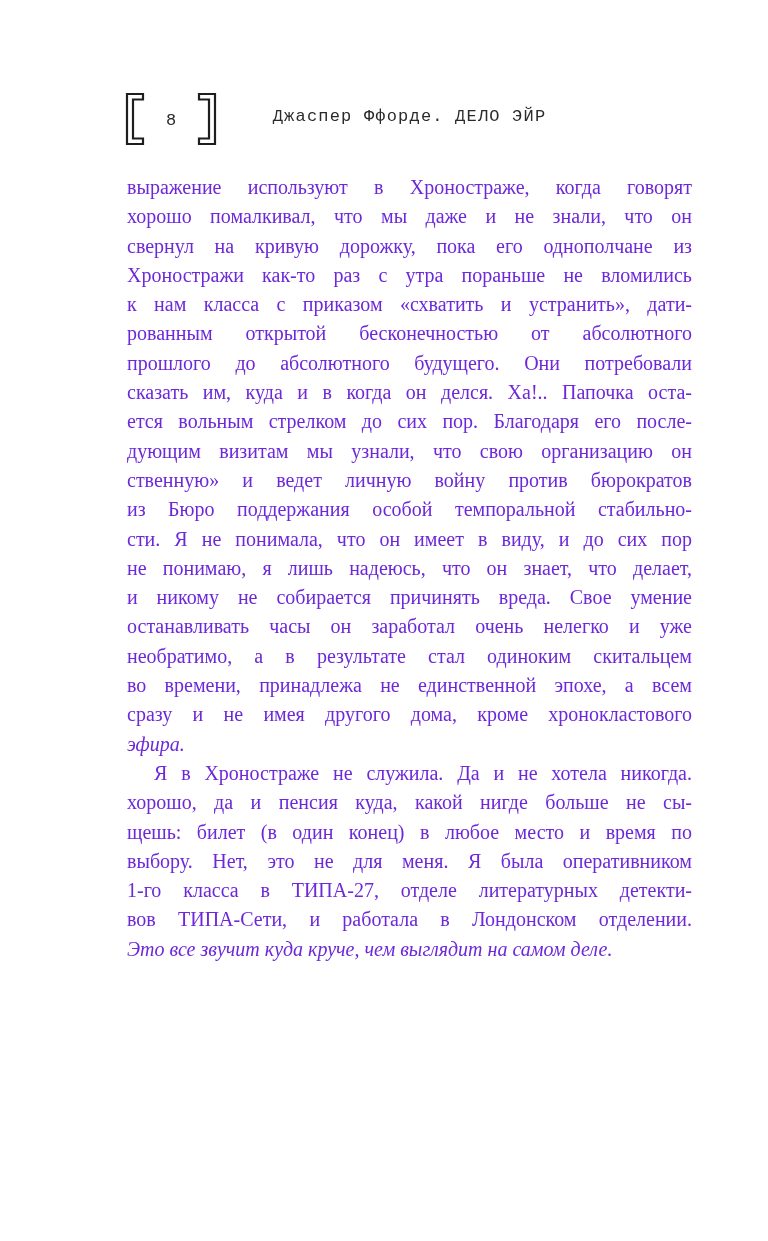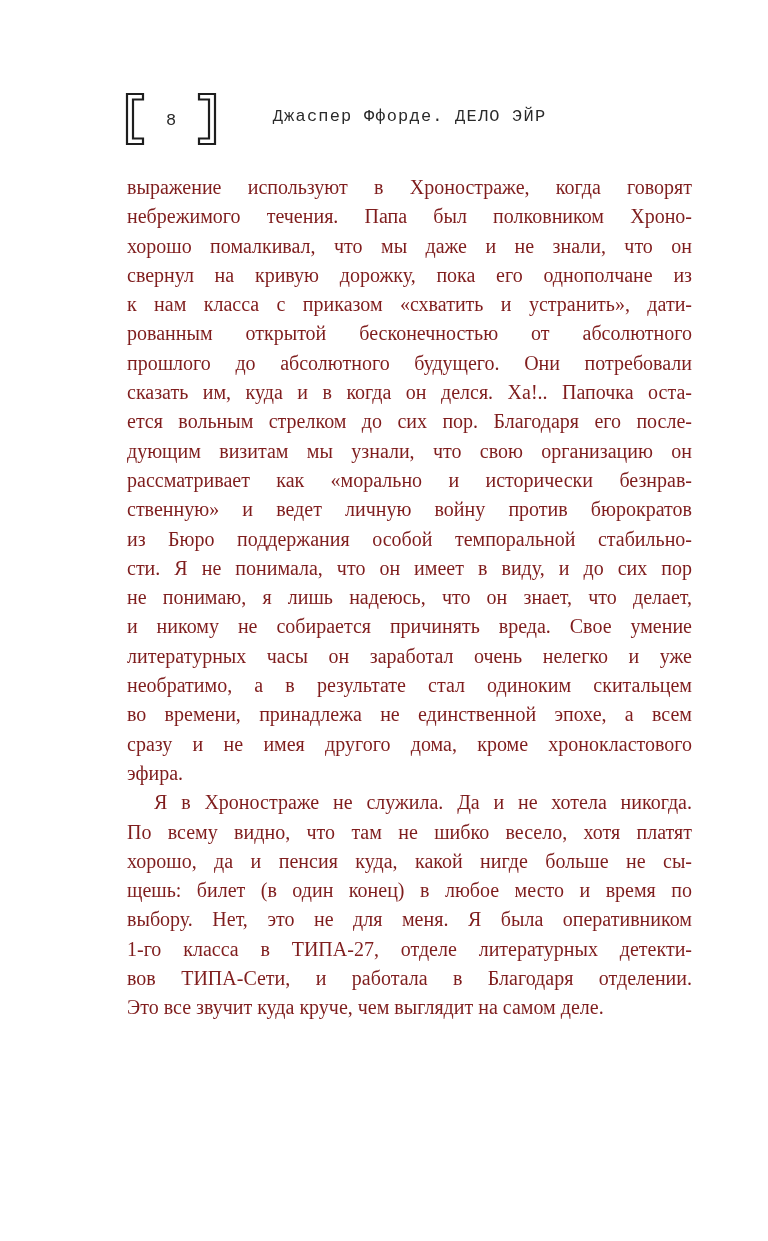--- a/index.html
+++ b/index.html
@@ -62,23 +62,23 @@
     top: 173px;
     width: 565px;
   }
   .line {
     font-size: 20px;
     line-height: 29.3px;
     height: 29.3px;
     text-align: justify;
     text-align-last: justify;
     white-space: normal;
-    color: #7f1d1d;
+    color: #6d28d9;
   }
-  .line.last { text-align-last: left; }
+  .line.last { text-align-last: left; font-style: italic; }
   .paragraph.indented .line.first { text-indent: 27px; }
 </style>
 </head>
 <body>
 
 <div class="page">
 
   <header class="page-header">
     <div class="folio">
       <svg width="24" height="54" viewBox="0 0 24 54">
@@ -88,46 +88,44 @@
       <svg width="24" height="54" viewBox="0 0 24 54">
         <path d="M22 2 H6 V7.5 H16 V46.5 H6 V52 H22 Z" fill="#ffffff" stroke="#1e1e1e" stroke-width="2.2" stroke-linejoin="miter"></path>
       </svg>
     </div>
     <div class="running-title">Джаспер Ффорде. ДЕЛО ЭЙР</div>
   </header>
 
   <main class="text-block">
       <div class="paragraph">
         <div class="line first">выражение используют в Хроностраже, когда говорят</div>
-        <div class="line">небрежимого течения. Папа был полковником Хроно-</div>
         <div class="line">хорошо помалкивал, что мы даже и не знали, что он</div>
         <div class="line">свернул на кривую дорожку, пока его однополчане из</div>
+        <div class="line">Хроностражи как-то раз с утра пораньше не вломились</div>
         <div class="line">к нам класса с приказом «схватить и устранить», дати-</div>
         <div class="line">рованным открытой бесконечностью от абсолютного</div>
         <div class="line">прошлого до абсолютного будущего. Они потребовали</div>
         <div class="line">сказать им, куда и в когда он делся. Ха!.. Папочка оста-</div>
         <div class="line">ется вольным стрелком до сих пор. Благодаря его после-</div>
         <div class="line">дующим визитам мы узнали, что свою организацию он</div>
-        <div class="line">рассматривает как «морально и исторически безнрав-</div>
         <div class="line">ственную» и ведет личную войну против бюрократов</div>
         <div class="line">из Бюро поддержания особой темпоральной стабильно-</div>
         <div class="line">сти. Я не понимала, что он имеет в виду, и до сих пор</div>
         <div class="line">не понимаю, я лишь надеюсь, что он знает, что делает,</div>
         <div class="line">и никому не собирается причинять вреда. Свое умение</div>
-        <div class="line">литературных часы он заработал очень нелегко и уже</div>
+        <div class="line">останавливать часы он заработал очень нелегко и уже</div>
         <div class="line">необратимо, а в результате стал одиноким скитальцем</div>
         <div class="line">во времени, принадлежа не единственной эпохе, а всем</div>
         <div class="line">сразу и не имея другого дома, кроме хронокластового</div>
         <div class="line last">эфира.</div>
       </div>
       <div class="paragraph indented">
         <div class="line first">Я в Хроностраже не служила. Да и не хотела никогда.</div>
-        <div class="line">По всему видно, что там не шибко весело, хотя платят</div>
         <div class="line">хорошо, да и пенсия куда, какой нигде больше не сы-</div>
         <div class="line">щешь: билет (в один конец) в любое место и время по</div>
         <div class="line">выбору. Нет, это не для меня. Я была оперативником</div>
         <div class="line">1-го класса в ТИПА-27, отделе литературных детекти-</div>
-        <div class="line">вов ТИПА-Сети, и работала в Благодаря отделении.</div>
+        <div class="line">вов ТИПА-Сети, и работала в Лондонском отделении.</div>
         <div class="line last">Это все звучит куда круче, чем выглядит на самом деле.</div>
       </div>
     </main>
 
 </div>
 
 </body></html>

